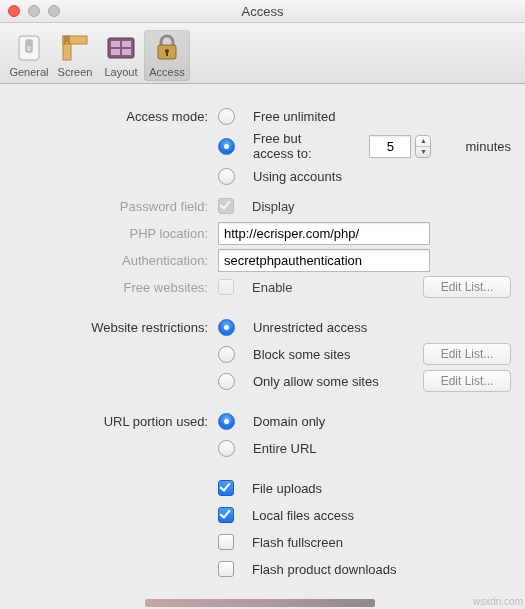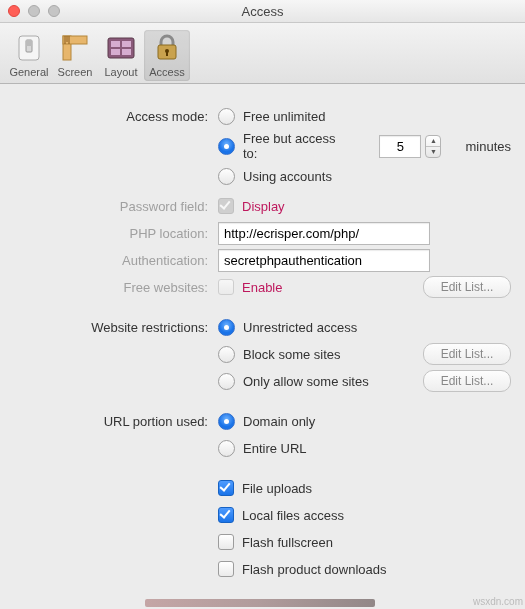--- a/index.html
+++ b/index.html
@@ -79,21 +79,21 @@
     width: 194px;
     text-align: right;
     padding-right: 10px;
     color: #333;
   }
   .lab.dis { color: #a0a0a0; }
   .ctrl {
     flex: 1;
     display: flex;
     align-items: center;
-    gap: 8px;
+    gap: 18px;
   }
   
   .radio {
     width: 15px; height: 15px;
     border-radius: 50%;
     border: 1px solid #9c9c9c;
     background: linear-gradient(#fefefe,#e8e8e8);
     position: relative;
     display: inline-block;
     flex-shrink: 0;
@@ -128,36 +128,36 @@
     position:absolute;
     left:3px; top:0px;
     width:4px; height:8px;
     border:solid #fff;
     border-width:0 2px 2px 0;
     transform: rotate(40deg);
   }
   .cb.dis { opacity: .6; border-color:#bbb; }
   .cb.dis.on { background:#bdbdbd; border-color:#a3a3a3; }
   .radio-label, .cb-label { font-size: 13px; color:#333; }
-  .dis-txt { color:#be185d; }
+  .dis-txt { color:#404040; }
   .textinput {
     height: 21px;
     border: 1px solid #b9b9b9;
     background: #fff;
     font-size: 13px;
     padding: 0 5px;
     box-shadow: inset 0 1px 1px rgba(0,0,0,0.08);
   }
   .btn {
     height: 20px;
     font-size: 12px;
     color: #888;
     background: linear-gradient(#fdfdfd,#eee);
     border: 1px solid #c3c3c3;
-    border-radius: 10px;
+    border-radius: 4px;
     padding: 0 10px;
     display:inline-flex;
     align-items:center;
     justify-content:center;
     min-width: 66px;
   }
   .stepper {
     display:flex; align-items:center;
   }
   .stepper input {

